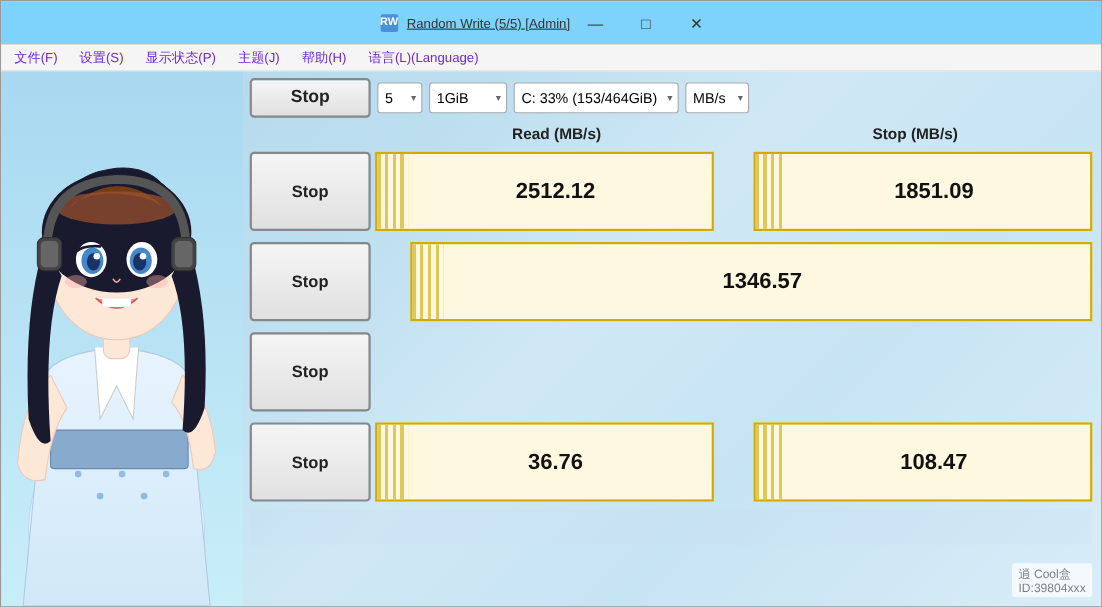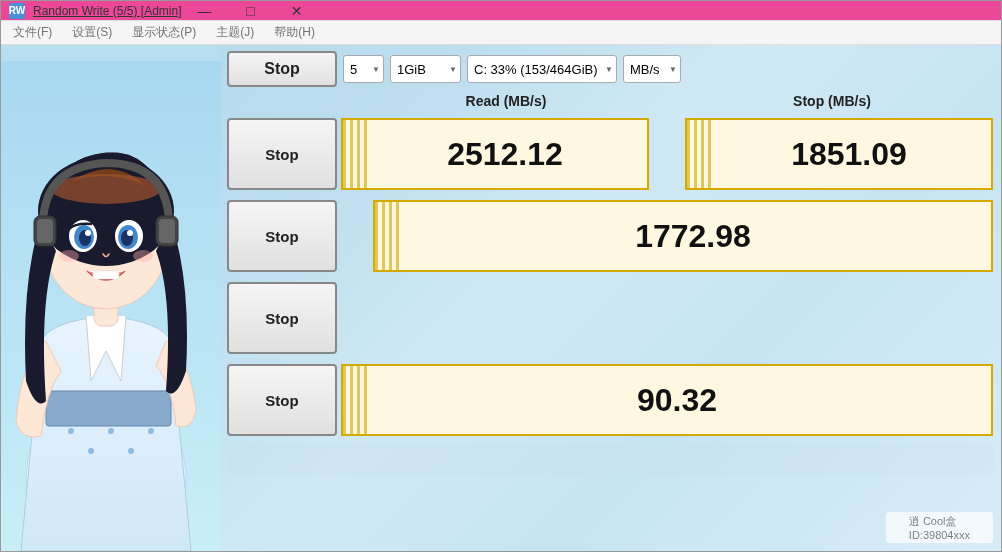--- a/index.html
+++ b/index.html
@@ -16,27 +16,27 @@
     .window {
       width: 1002px;
       height: 552px;
       border: 1px solid #999;
       display: flex;
       flex-direction: column;
       background: #fff;
     }
 
     .title-bar {
-      background: #ec4899;
-      height: 20px;
+      background: #7dd3fc;
+      height: 40px;
       display: flex;
       align-items: center;
       padding: 0 8px;
       border-bottom: 1px solid #ddd;
-      justify-content: flex-start;
+      justify-content: center;
     }
 
     .title-bar-left {
       display: flex;
       align-items: center;
       gap: 8px;
     }
 
     .title-icon {
       width: 16px;
@@ -81,21 +81,21 @@
       align-items: center;
       padding: 0 4px;
       background: #f5f5f5;
       border-bottom: 1px solid #ddd;
       gap: 4px;
     }
 
     .menu-item {
       padding: 2px 8px;
       font-size: 12px;
-      color: #737373;
+      color: #6d28d9;
       cursor: pointer;
       border-radius: 2px;
     }
 
     
     .content {
       flex: 1;
       display: flex;
       position: relative;
       overflow: hidden;
@@ -248,21 +248,21 @@
       height: 100%;
       background: repeating-linear-gradient(
         90deg,
         #c8a800 0px, #c8a800 3px,
         transparent 3px, transparent 7px
       );
       opacity: 0.6;
     }
 
     .result-value {
-      font-size: 32px;
+      font-size: 20px;
       font-weight: bold;
       color: #111;
       text-align: center;
       z-index: 1;
       padding-left: 20px;
     }
 
     
     .bottom-row {
       height: 32px;
@@ -270,21 +270,21 @@
     }
 
     
     .watermark {
       position: absolute;
       bottom: 8px;
       right: 8px;
       font-size: 11px;
       color: rgba(0,0,0,0.5);
       background: rgba(255,255,255,0.7);
-      padding: 2px 23px;
+      padding: 2px 6px;
       border-radius: 3px;
     }
 
     
     .anime-svg {
       position: absolute;
       bottom: 0;
       left: -10px;
       width: 230px;
       height: 490px;
@@ -308,20 +308,21 @@
       <button class="title-btn close">✕</button>
     </div>
   </div>
 
   <div class="menu-bar">
     <span class="menu-item">文件(F)</span>
     <span class="menu-item">设置(S)</span>
     <span class="menu-item">显示状态(P)</span>
     <span class="menu-item">主题(J)</span>
     <span class="menu-item">帮助(H)</span>
+    <span class="menu-item">语言(L)(Language)</span>
   </div>
 
   <div class="content">
 
     <div class="character-area">
       <div class="character-bg">
 
         <svg class="anime-svg" viewBox="0 0 230 490" xmlns="http://www.w3.org/2000/svg">
 
           <defs>
@@ -463,32 +464,35 @@
           <span class="result-value">2512.12</span>
         </div>
         <div class="result-cell write-cell">
           <span class="result-value">1851.09</span>
         </div>
       </div>
 
       <div class="bench-row">
         <button class="stop-btn">Stop</button>
         <div class="result-cell write-cell">
-          <span class="result-value">1772.98</span>
+          <span class="result-value">1346.57</span>
         </div>
       </div>
 
       <div class="bench-row">
         <button class="stop-btn">Stop</button>
       </div>
 
       <div class="bench-row">
         <button class="stop-btn">Stop</button>
         <div class="result-cell">
-          <span class="result-value">90.32</span>
+          <span class="result-value">36.76</span>
+        </div>
+        <div class="result-cell write-cell">
+          <span class="result-value">108.47</span>
         </div>
       </div>
 
       <div class="bottom-row"></div>
     </div>
 
     <div class="watermark">
       <span>逍 Cool盒</span>
       <br>
       <span>ID:39804xxx</span>

